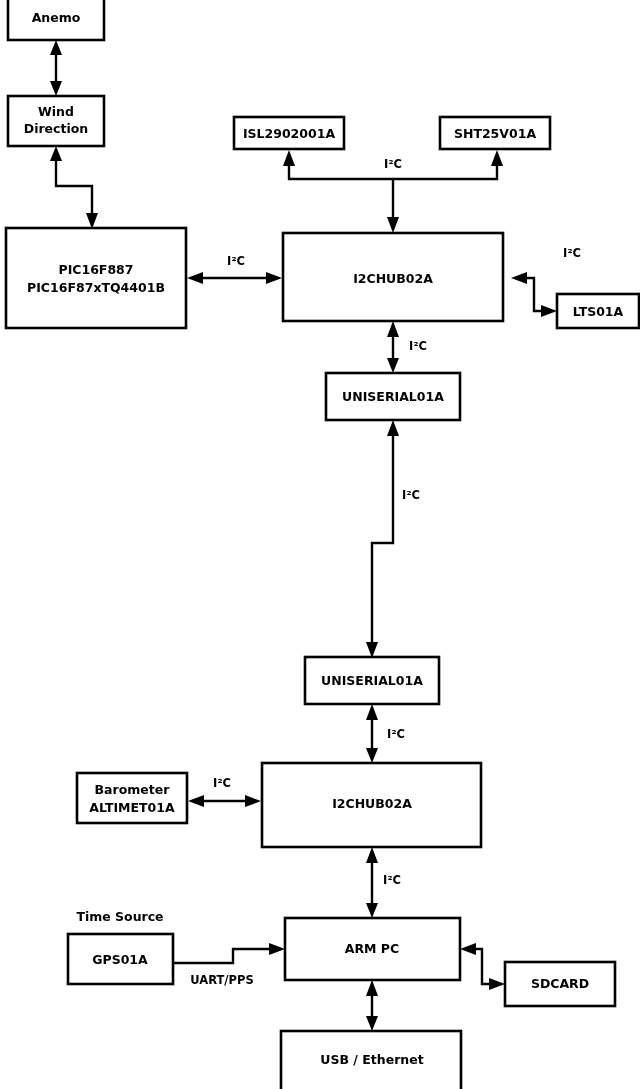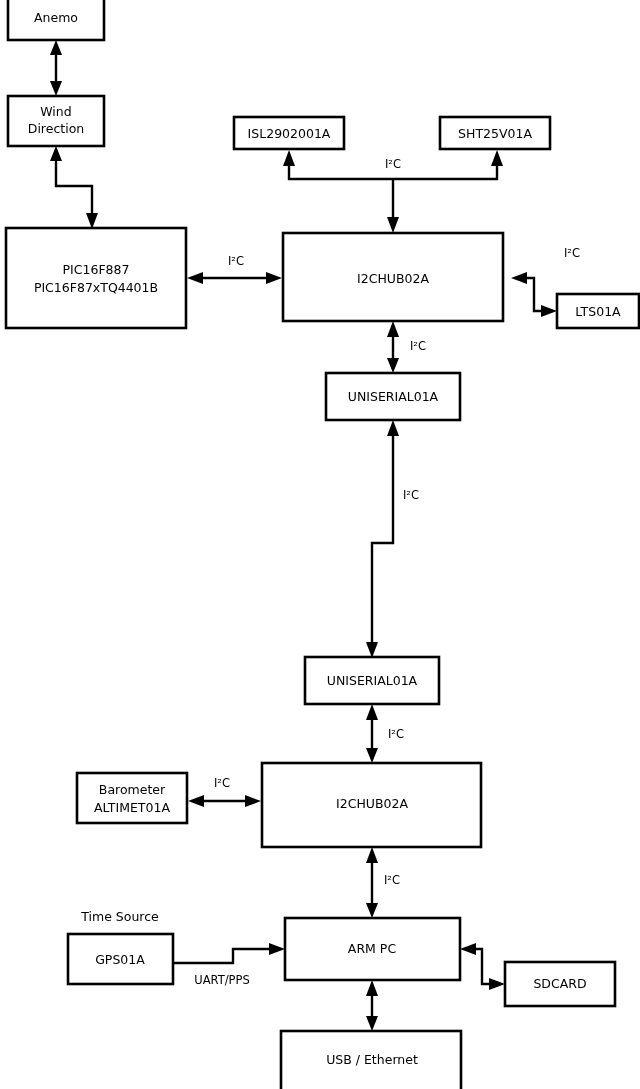--- a/index.html
+++ b/index.html
@@ -10,20 +10,21 @@
   body {
     width: 640px;
     height: 1089px;
     overflow: hidden;
     font-family: "DejaVu Sans", "Liberation Sans", sans-serif;
   }
   #diagram-root {
     position: relative;
     width: 576px;
     height: 1089px;
+    font-weight: bold;
   }
   svg#diagram-svg {
     display: block;
     width: 640px;
     height: 1089px;
   }
   .node-rect {
     fill: #ffffff;
     stroke: #000000;
     stroke-width: 2.6;

